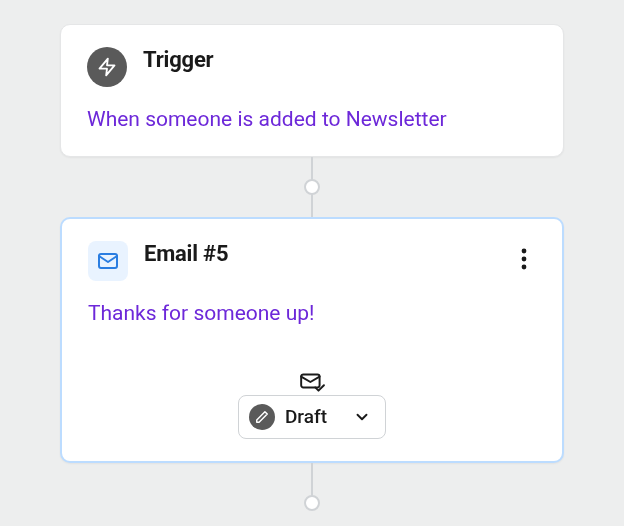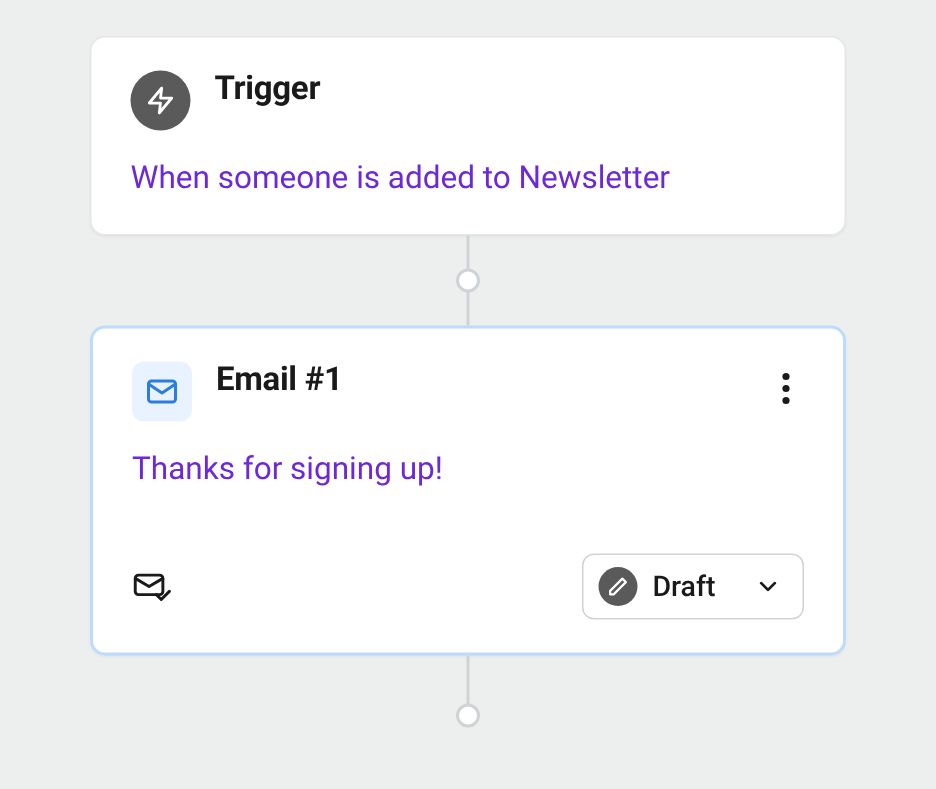--- a/index.html
+++ b/index.html
@@ -77,20 +77,21 @@
       align-items: center;
       justify-content: center;
       cursor: pointer;
       border-radius: 6px;
     }
     .email-footer {
       display: flex;
       justify-content: space-between;
       align-items: center;
       margin-top: 40px;
+      flex-direction: column;
     }
     .preview-icon {
       display: flex;
       align-items: center;
       justify-content: center;
       cursor: pointer;
     }
     .status-select {
       display: flex;
       align-items: center;
@@ -178,23 +179,23 @@
         <circle cx="3" cy="19" r="2.4" fill="#1a1a1a"></circle>
       </svg>
     </div>
     <div class="node-header">
       <div class="icon-square">
         <svg width="24" height="24" viewBox="0 0 24 24" fill="none" stroke="#2a7de1" stroke-width="2" stroke-linecap="round" stroke-linejoin="round">
           <rect x="3" y="5" width="18" height="14" rx="2"></rect>
           <polyline points="3 7 12 13 21 7"></polyline>
         </svg>
       </div>
-      <div class="node-title">Email #1</div>
-    </div>
-    <div class="node-desc">Thanks for signing up!</div>
+      <div class="node-title">Email #5</div>
+    </div>
+    <div class="node-desc">Thanks for someone up!</div>
 
     <div class="email-footer">
       <div class="preview-icon">
         <svg width="26" height="26" viewBox="0 0 24 24" fill="none" stroke="#1a1a1a" stroke-width="1.8" stroke-linecap="round" stroke-linejoin="round">
           <rect x="2" y="5" width="17" height="12" rx="2"></rect>
           <polyline points="2 7 10.5 12 19 7"></polyline>
           <polyline points="15 17 18 20 23 15"></polyline>
         </svg>
       </div>
       <div class="status-select">

